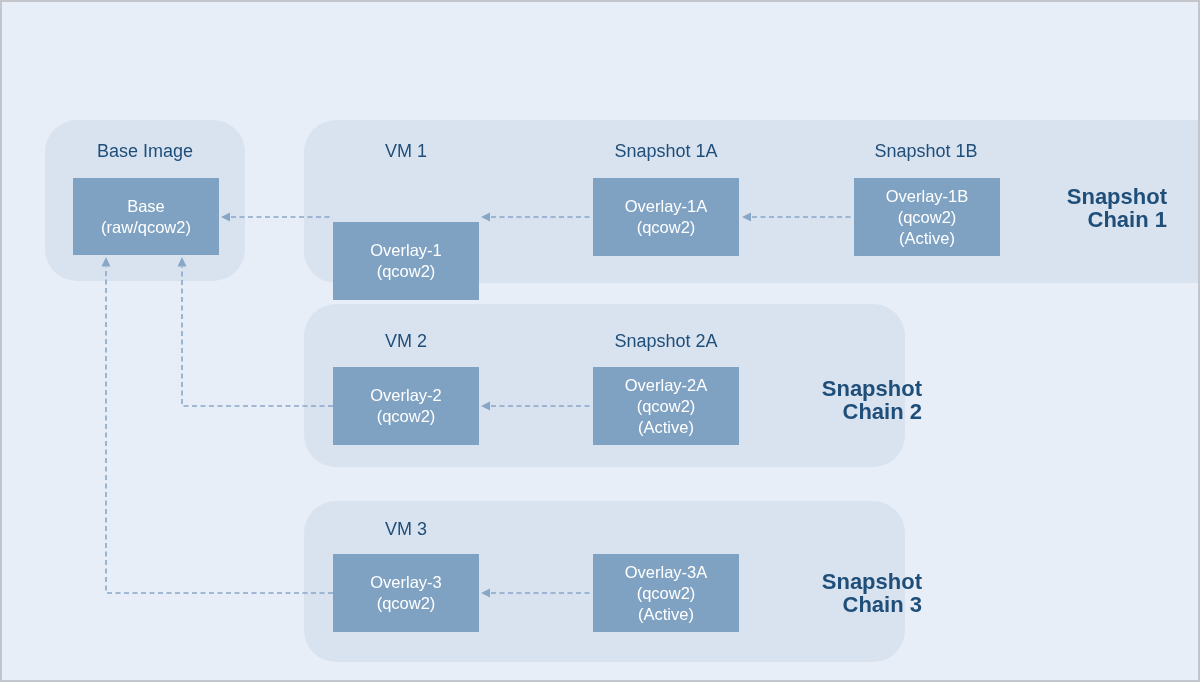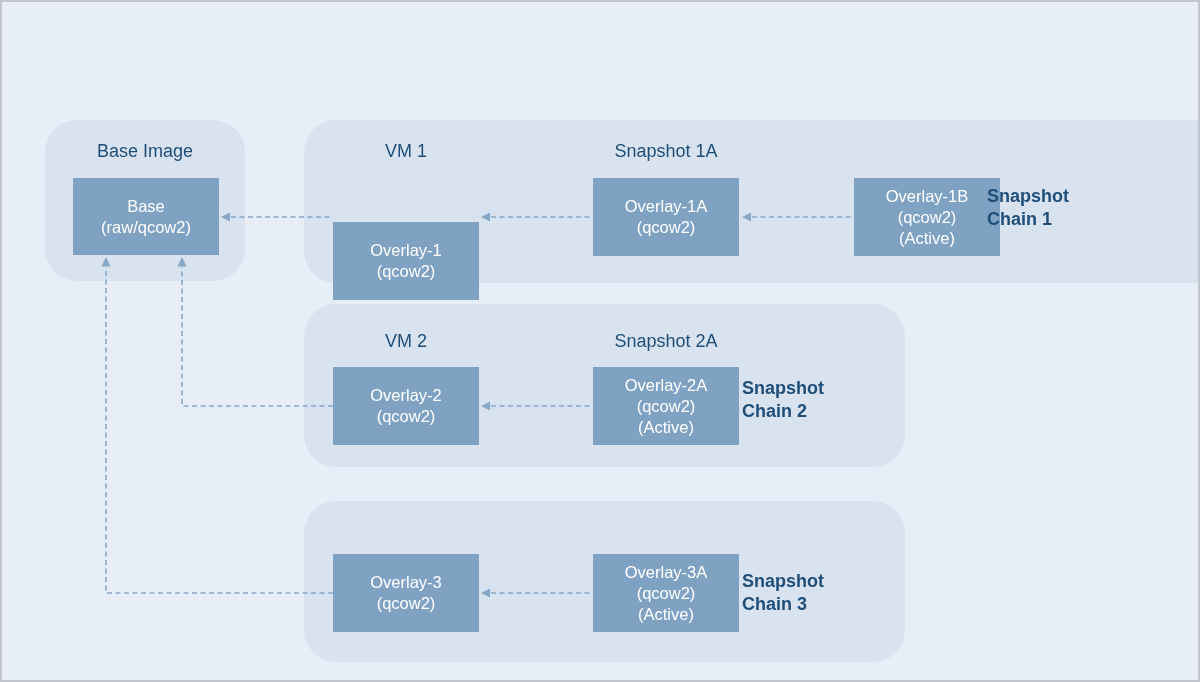--- a/index.html
+++ b/index.html
@@ -40,22 +40,22 @@
     white-space: nowrap;
   }
   .node-box {
     position: absolute; width: 146px; height: 78px;
     background: var(--box); color: var(--box-text);
     display: flex; flex-direction: column;
     justify-content: center; align-items: center;
     font-size: 16.5px; line-height: 21px; text-align: center;
   }
   .chain-caption {
-    position: absolute; width: 180px; text-align: left;
-    font-size: 18px; font-weight: 700; line-height: 23px;
+    position: absolute; width: 180px; text-align: right;
+    font-size: 22px; font-weight: 700; line-height: 23px;
     color: var(--label-text);
   }
   .arrows {
     position: absolute; left: 0; top: 0;
     width: 1196px; height: 678px;
     pointer-events: none;
     color: var(--arrow);
   }
   .arrows polyline, .arrows line { stroke: currentColor; stroke-width: 1.6; fill: none; stroke-dasharray: 5 3.5; }
   .arrows polygon { fill: currentColor; stroke: none; }
@@ -70,20 +70,21 @@
     <div class="panel-label" style="left:0; top:21px; width:100%;">Base Image</div>
     <div class="node-box" style="left:28px; top:58px; height:77px;">
       <div>Base</div>
       <div>(raw/qcow2)</div>
     </div>
   </section>
 
   <section class="panel" style="left:302px; top:118px; width:960px; height:163px;">
     <div class="node-label" style="left:2px;   top:21px; width:200px;">VM 1</div>
     <div class="node-label" style="left:262px; top:21px; width:200px;">Snapshot 1A</div>
+    <div class="node-label" style="left:522px; top:21px; width:200px;">Snapshot 1B</div>
 
     <div class="node-box" style="left:29px; top:58px;margin-top:44px;">
       <div>Overlay-1</div>
       <div>(qcow2)</div>
     </div>
     <div class="node-box" style="left:289px; top:58px;">
       <div>Overlay-1A</div>
       <div>(qcow2)</div>
     </div>
     <div class="node-box" style="left:550px; top:58px;">
@@ -112,20 +113,21 @@
       <div>(Active)</div>
     </div>
 
     <div class="chain-caption" style="left:438px; top:73px;">
       <div>Snapshot</div>
       <div>Chain 2</div>
     </div>
   </section>
 
   <section class="panel" style="left:302px; top:499px; width:601px; height:161px;">
+    <div class="node-label" style="left:2px;   top:18px; width:200px;">VM 3</div>
 
     <div class="node-box" style="left:29px; top:53px;">
       <div>Overlay-3</div>
       <div>(qcow2)</div>
     </div>
     <div class="node-box" style="left:289px; top:53px;">
       <div>Overlay-3A</div>
       <div>(qcow2)</div>
       <div>(Active)</div>
     </div>

